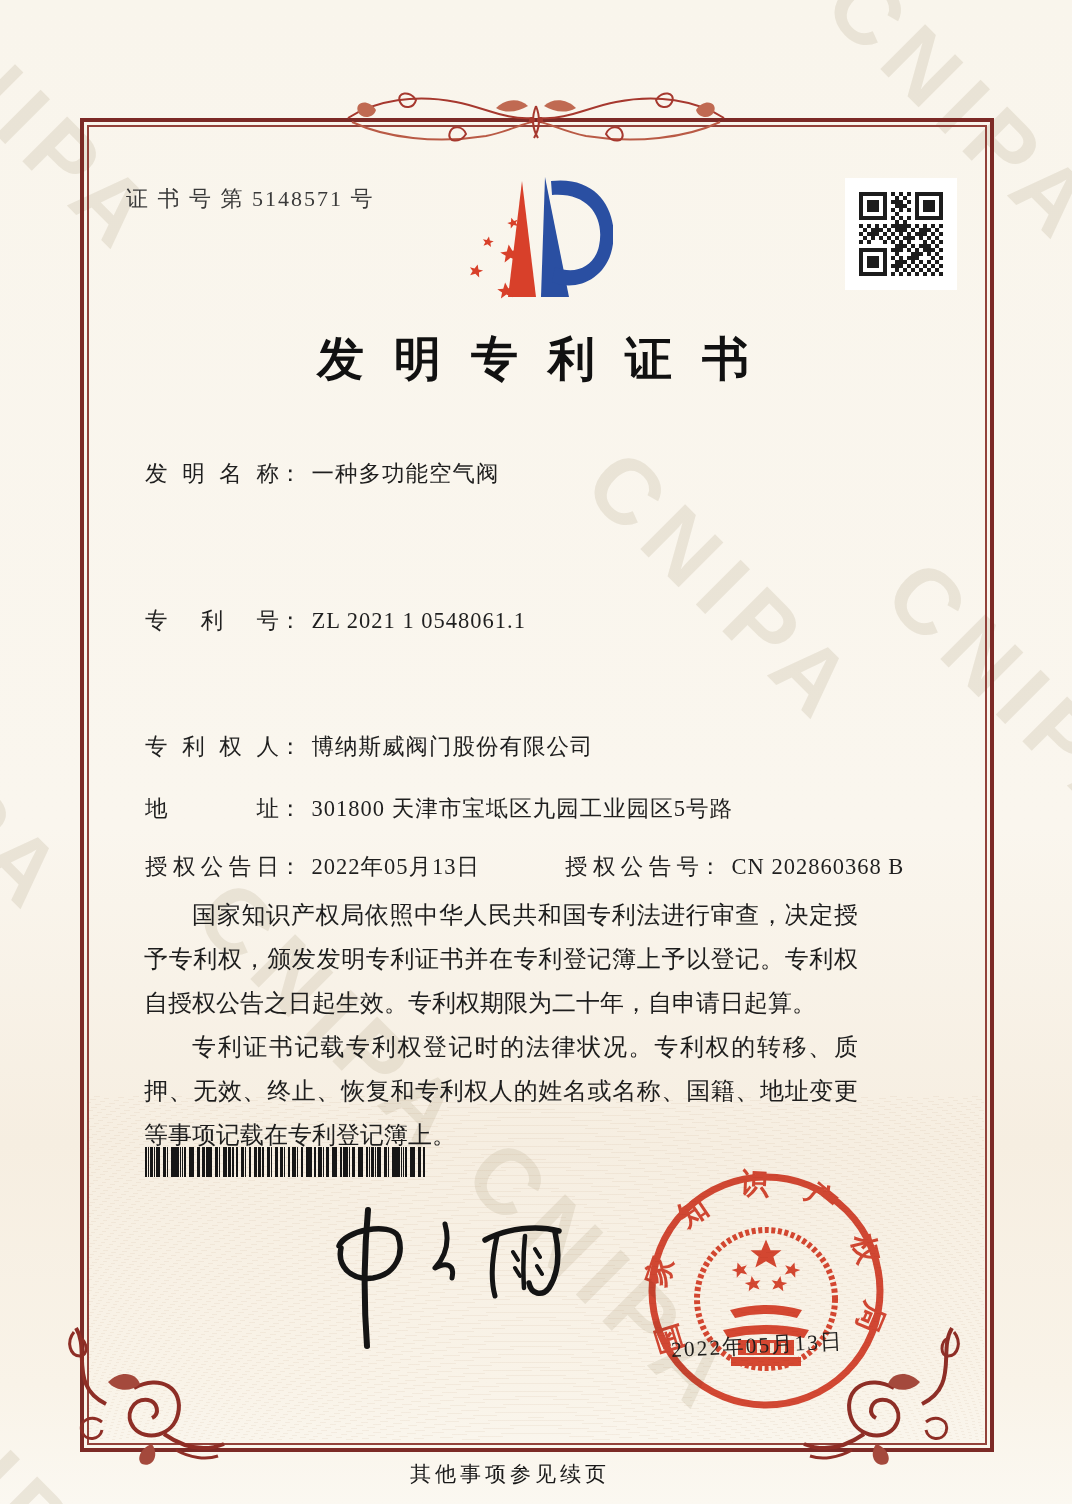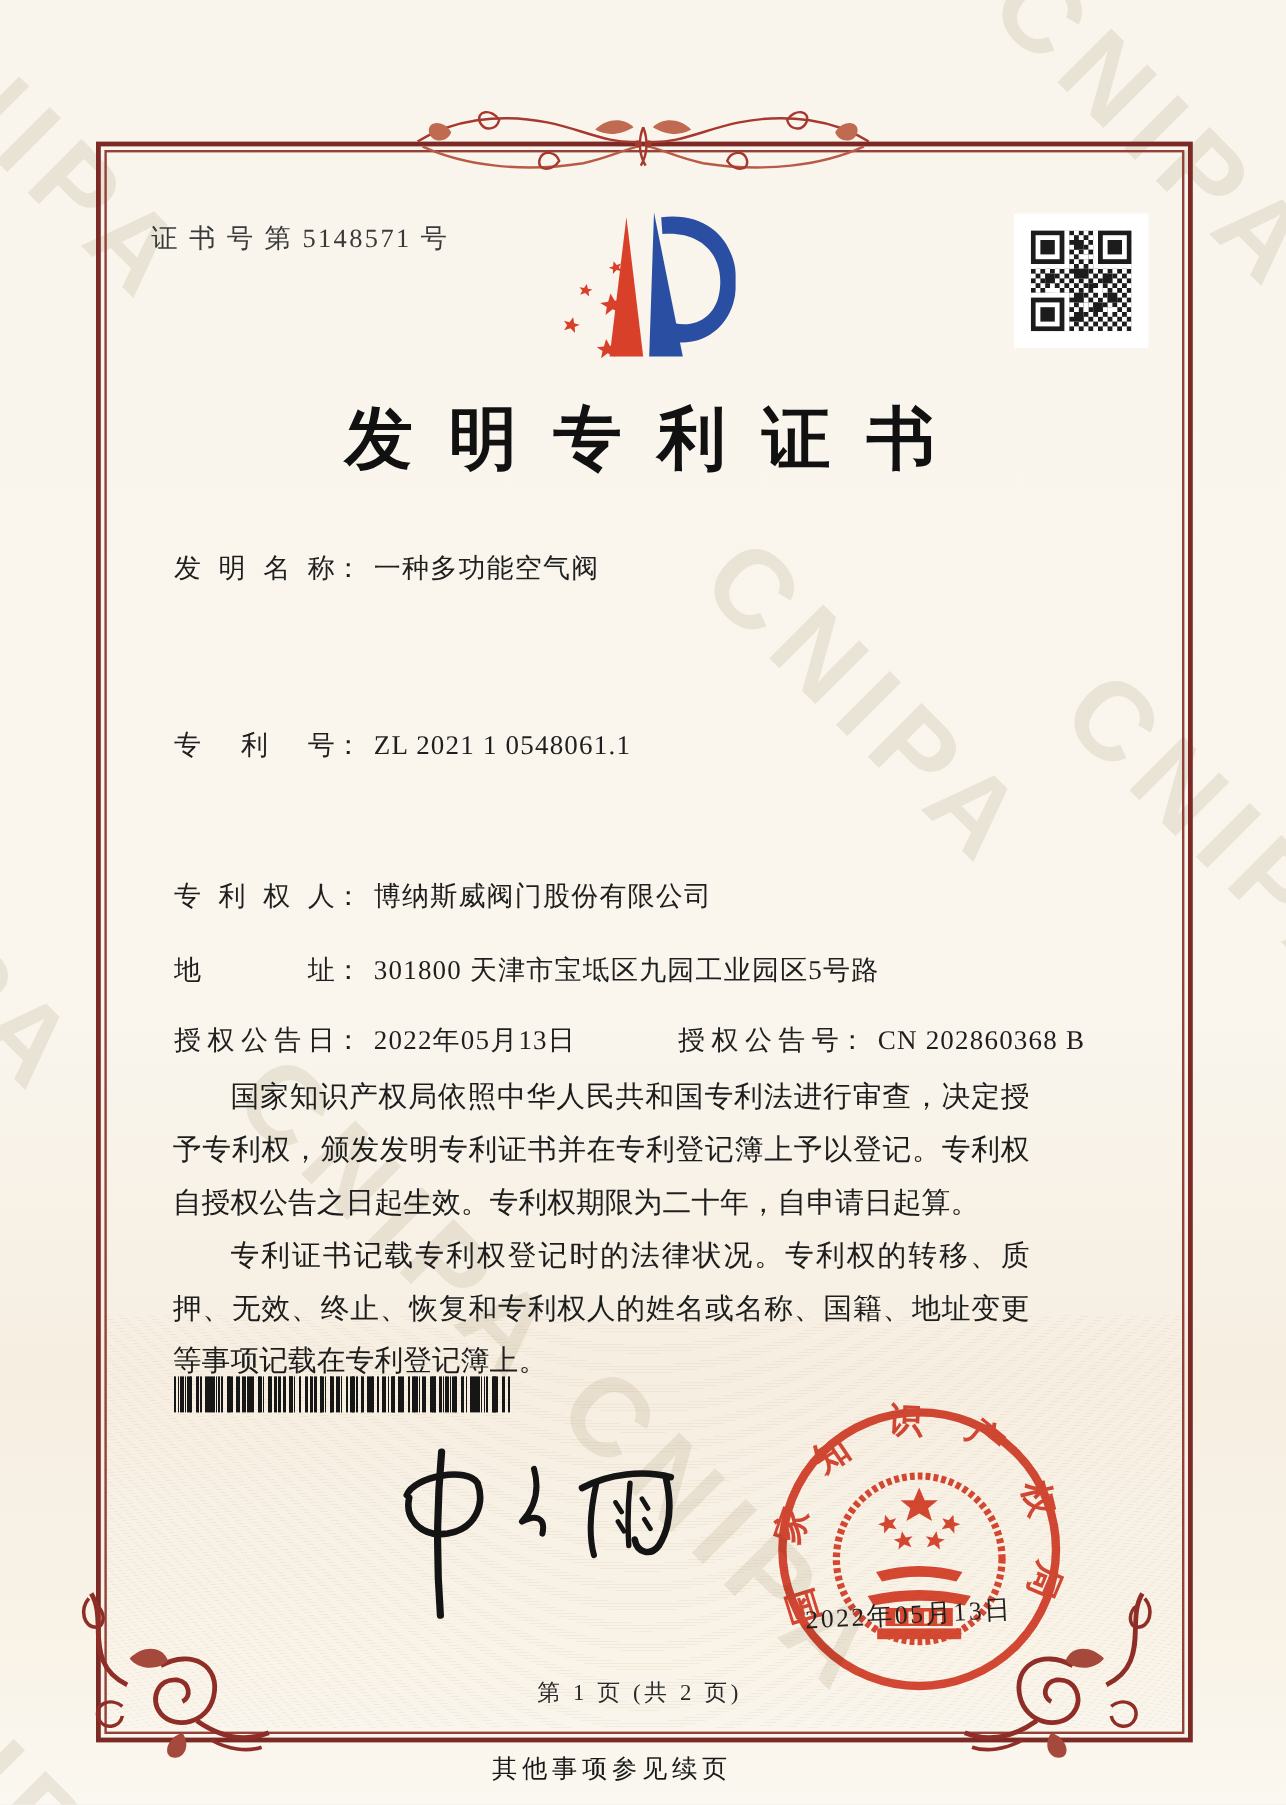--- a/index.html
+++ b/index.html
@@ -20,21 +20,21 @@
     opacity:.9;
   }
   .frame{position:absolute;left:80px;top:118px;width:906px;height:1326px;border:4px solid #7c2a26;}
   .frame-inner{position:absolute;inset:3px;border:2px solid #93423a;}
   .cert-no{position:absolute;left:126px;top:184px;font-size:22px;color:#3a3a3a;letter-spacing:2px;text-align:center;}
   .logo{position:absolute;left:448px;top:175px;}
   .qr-box{position:absolute;left:845px;top:178px;width:112px;height:112px;background:#fff;}
   .qr-box svg{position:absolute;left:14px;top:14px;}
   .title{
     position:absolute;left:80px;top:328px;width:906px;text-align:center;
-    font-size:57px;font-weight:700;letter-spacing:30px;text-indent:30px;color:#111;
+    font-size:47px;font-weight:700;letter-spacing:30px;text-indent:30px;color:#111;
   }
   .field{position:absolute;left:145px;font-size:22.5px;color:#1f1f1f;white-space:nowrap;}
   .field-label{
     display:inline-block;width:134px;text-align:justify;text-align-last:justify;
     -moz-text-align-last:justify;vertical-align:bottom;
   }
   .colon{margin-right:10px;}
   .field-value{letter-spacing:1px;}
   .grant-2{position:absolute;left:420px;top:0;}
   .body-text{
@@ -247,17 +247,16 @@
           <rect x="144" y="181" width="4" height="10"></rect>
       </g>
       <path id="sealArc" d="M52.6,188.7 A97,97 0 1 1 205.4,188.7" fill="none"></path>
       <text font-size="29" font-weight="700" fill="#d5402c" letter-spacing="33" font-family="Liberation Serif, DejaVu Serif, serif">
         <textPath href="#sealArc" startOffset="4">国家知识产权局</textPath>
       </text>
       <text x="34" y="190" font-size="21.5" fill="#141414" letter-spacing="2" transform="rotate(-3 130 182)" font-family="Liberation Serif, DejaVu Serif, serif">2022年05月13日</text>
     </g>
   </svg>
 
-  <div class="page-no">第 1 页 (共 2 页)</div>
 
   <div class="continuation">其他事项参见续页</div>
 
 </div>
 
 </body></html>

